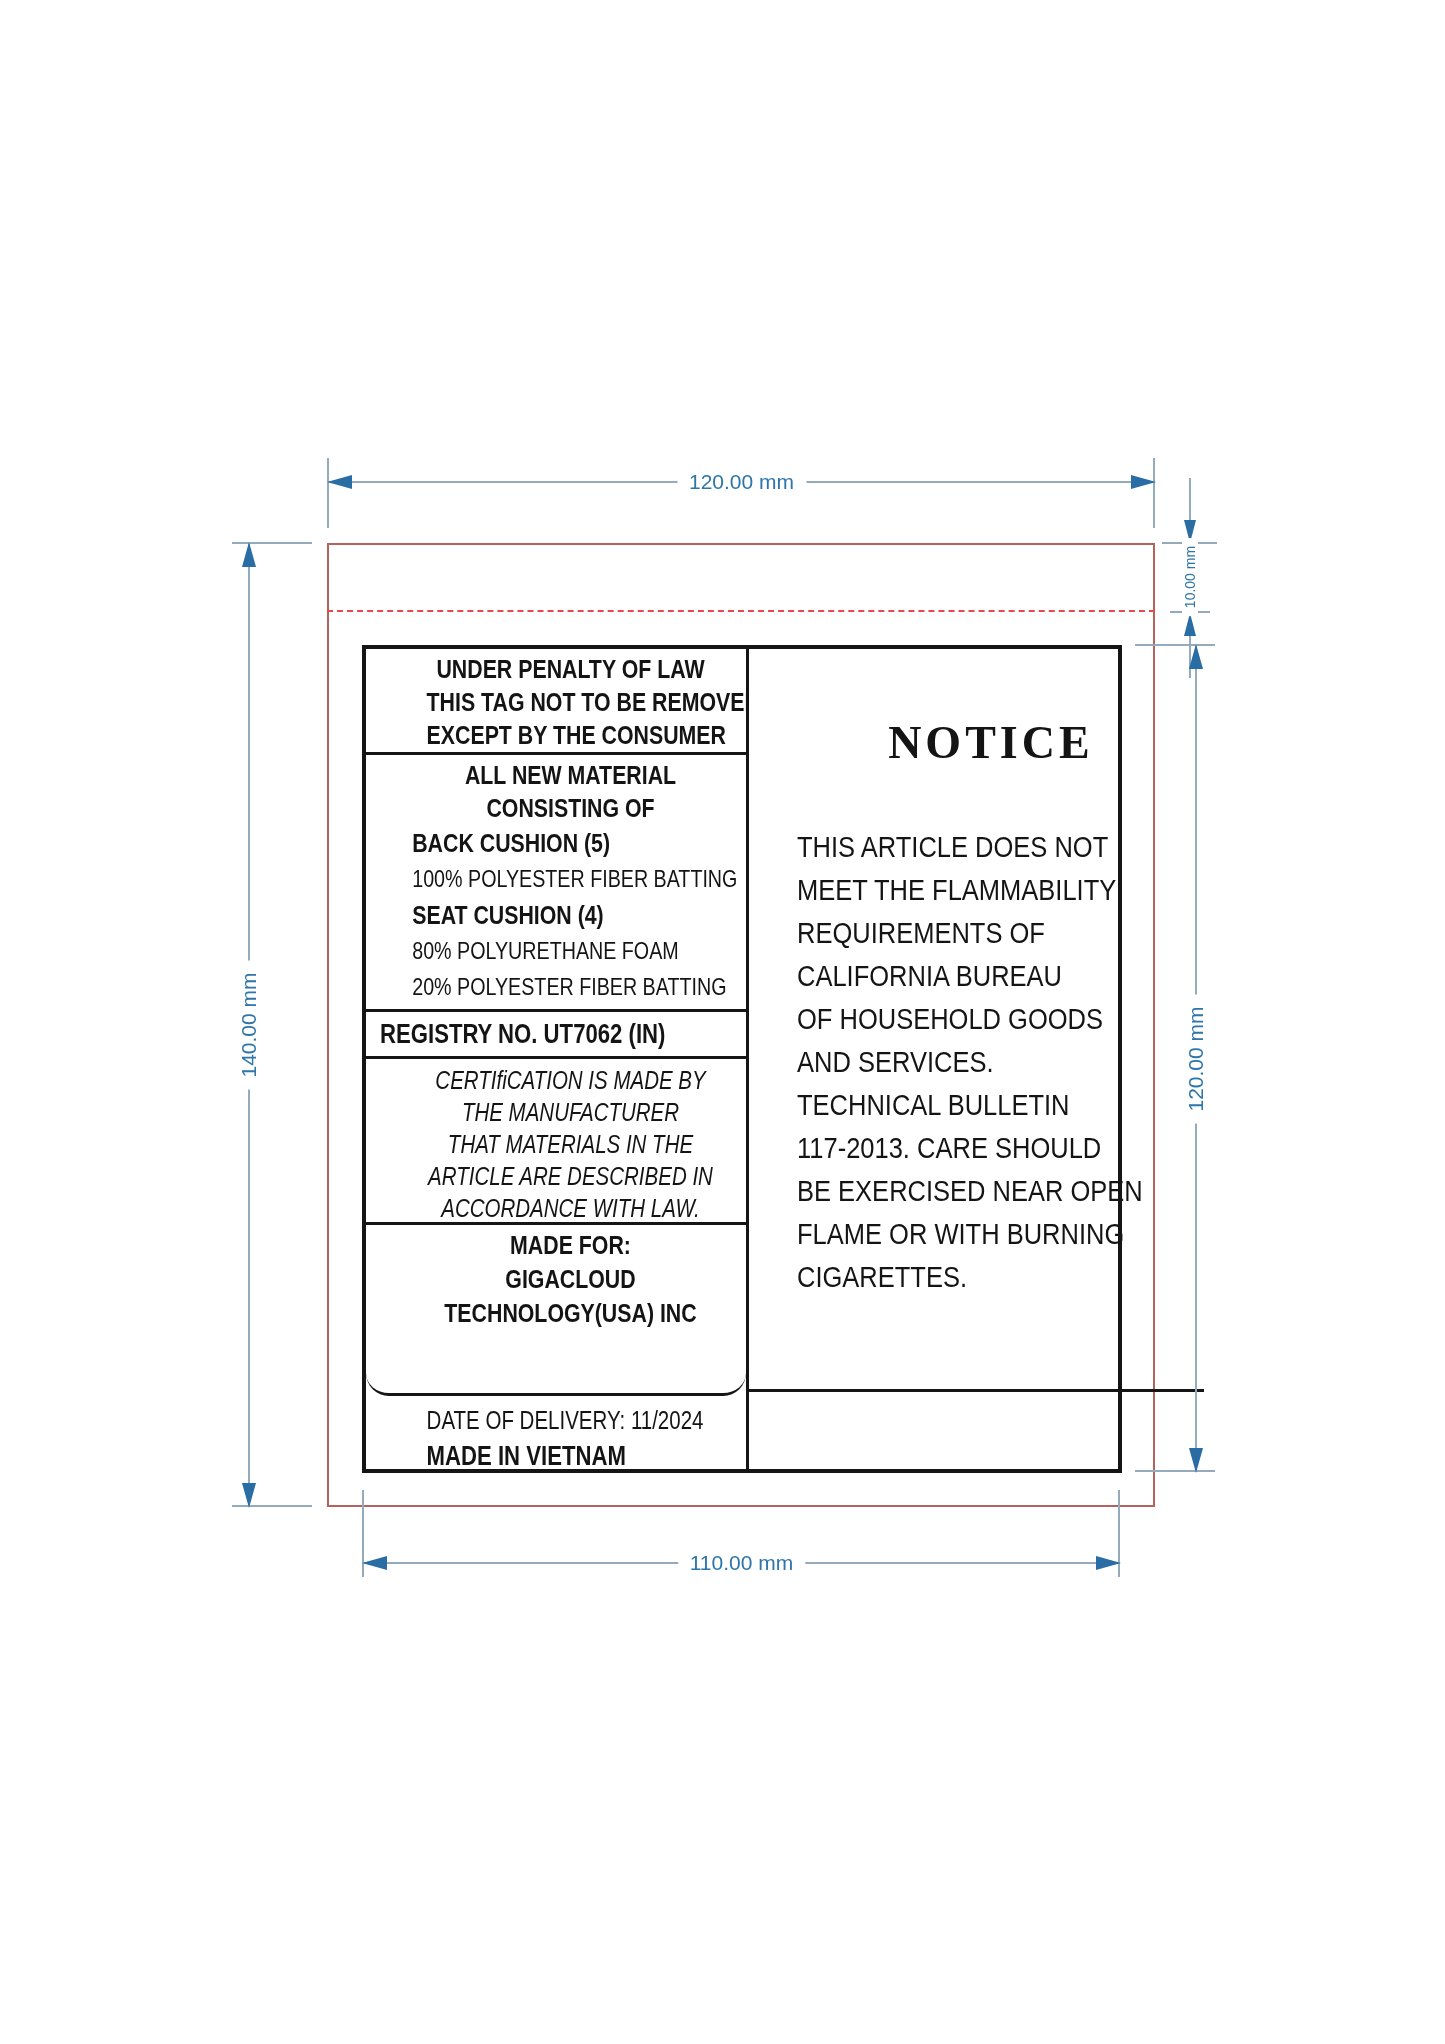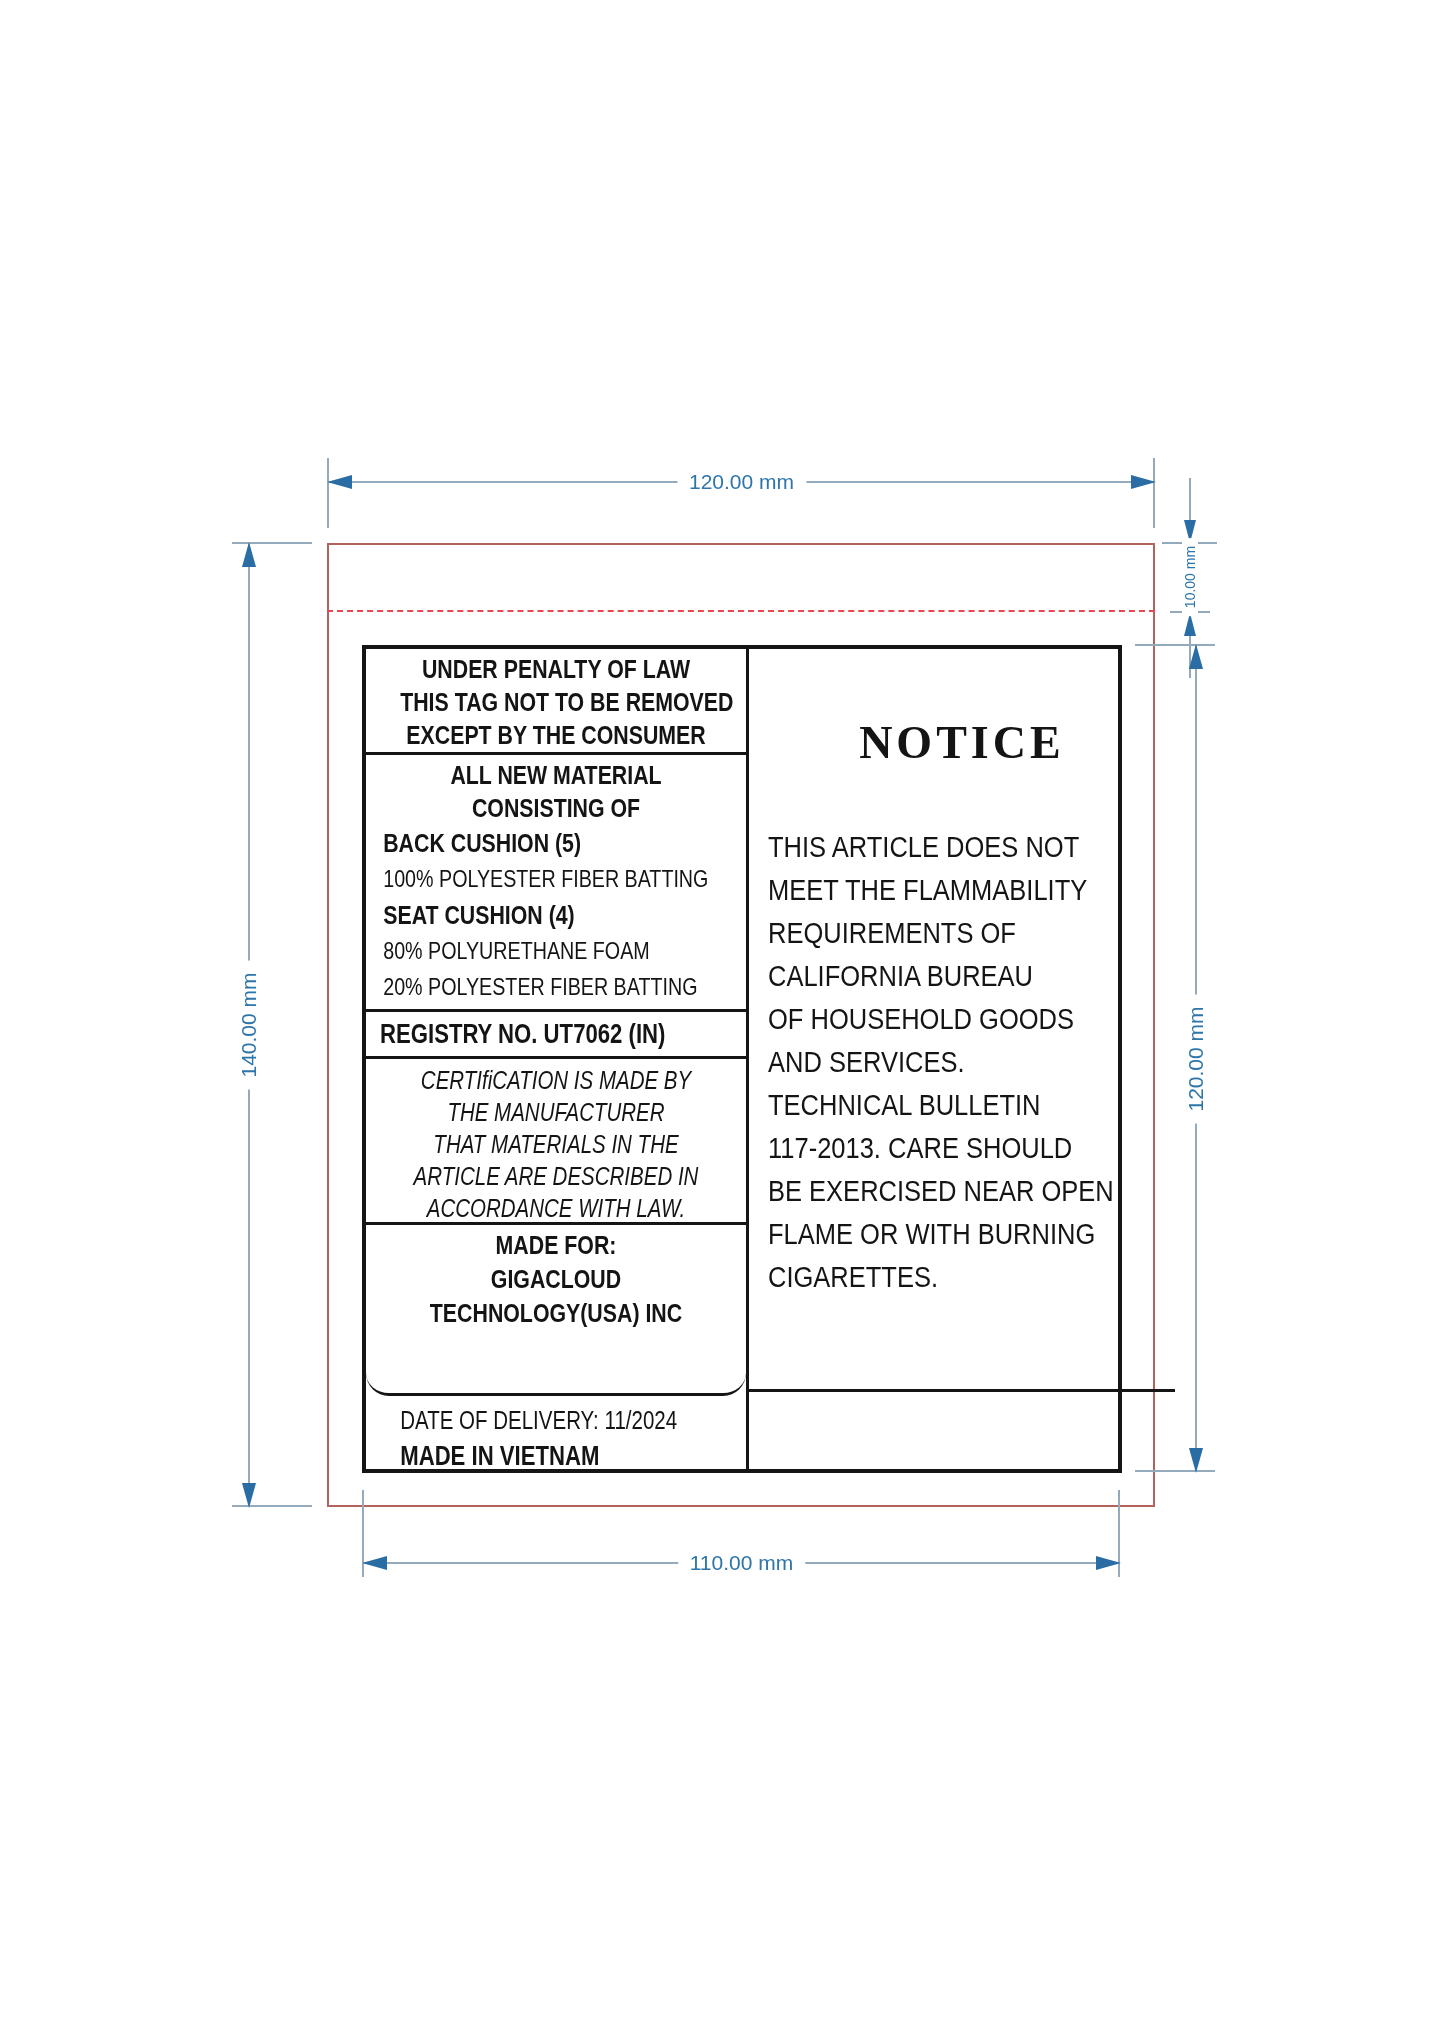--- a/index.html
+++ b/index.html
@@ -11,21 +11,21 @@
            border:2px solid #b4635c;box-sizing:border-box;}
   .fold-line{position:absolute;left:327px;top:610px;width:828px;height:0;
              border-top:2px dashed #e8474f;}
 
   
   .label-box{position:absolute;left:362px;top:645px;width:760px;height:828px;
              border:4px solid #151515;box-sizing:border-box;display:flex;}
   .col-left{width:383px;border-right:3px solid #151515;box-sizing:border-box;
             display:flex;flex-direction:column;}
   .col-right{flex:1;display:flex;}
-  .cell{border-bottom:3px solid #151515;box-sizing:border-box;overflow:hidden;}
+  .cell{border-bottom:3px solid #151515;box-sizing:border-box;overflow:hidden;padding-left:29px;}
   .cell:last-child{border-bottom:none;flex:1;}
   .tline{white-space:nowrap;transform:scaleX(0.82);transform-origin:50% 50%;}
   .tline.left{transform-origin:0 50%;}
   .b{font-weight:700;}
 
   .penalty{height:106px;text-align:center;padding-top:4px;font-size:26px;line-height:33px;font-weight:700;}
   .materials{height:257px;padding-top:4px;}
   .materials .ttl{text-align:center;font-size:26px;line-height:33px;font-weight:700;}
   .materials .item{padding-left:21px;font-size:24px;line-height:36px;}
   .materials .item.b{font-size:26px;}

